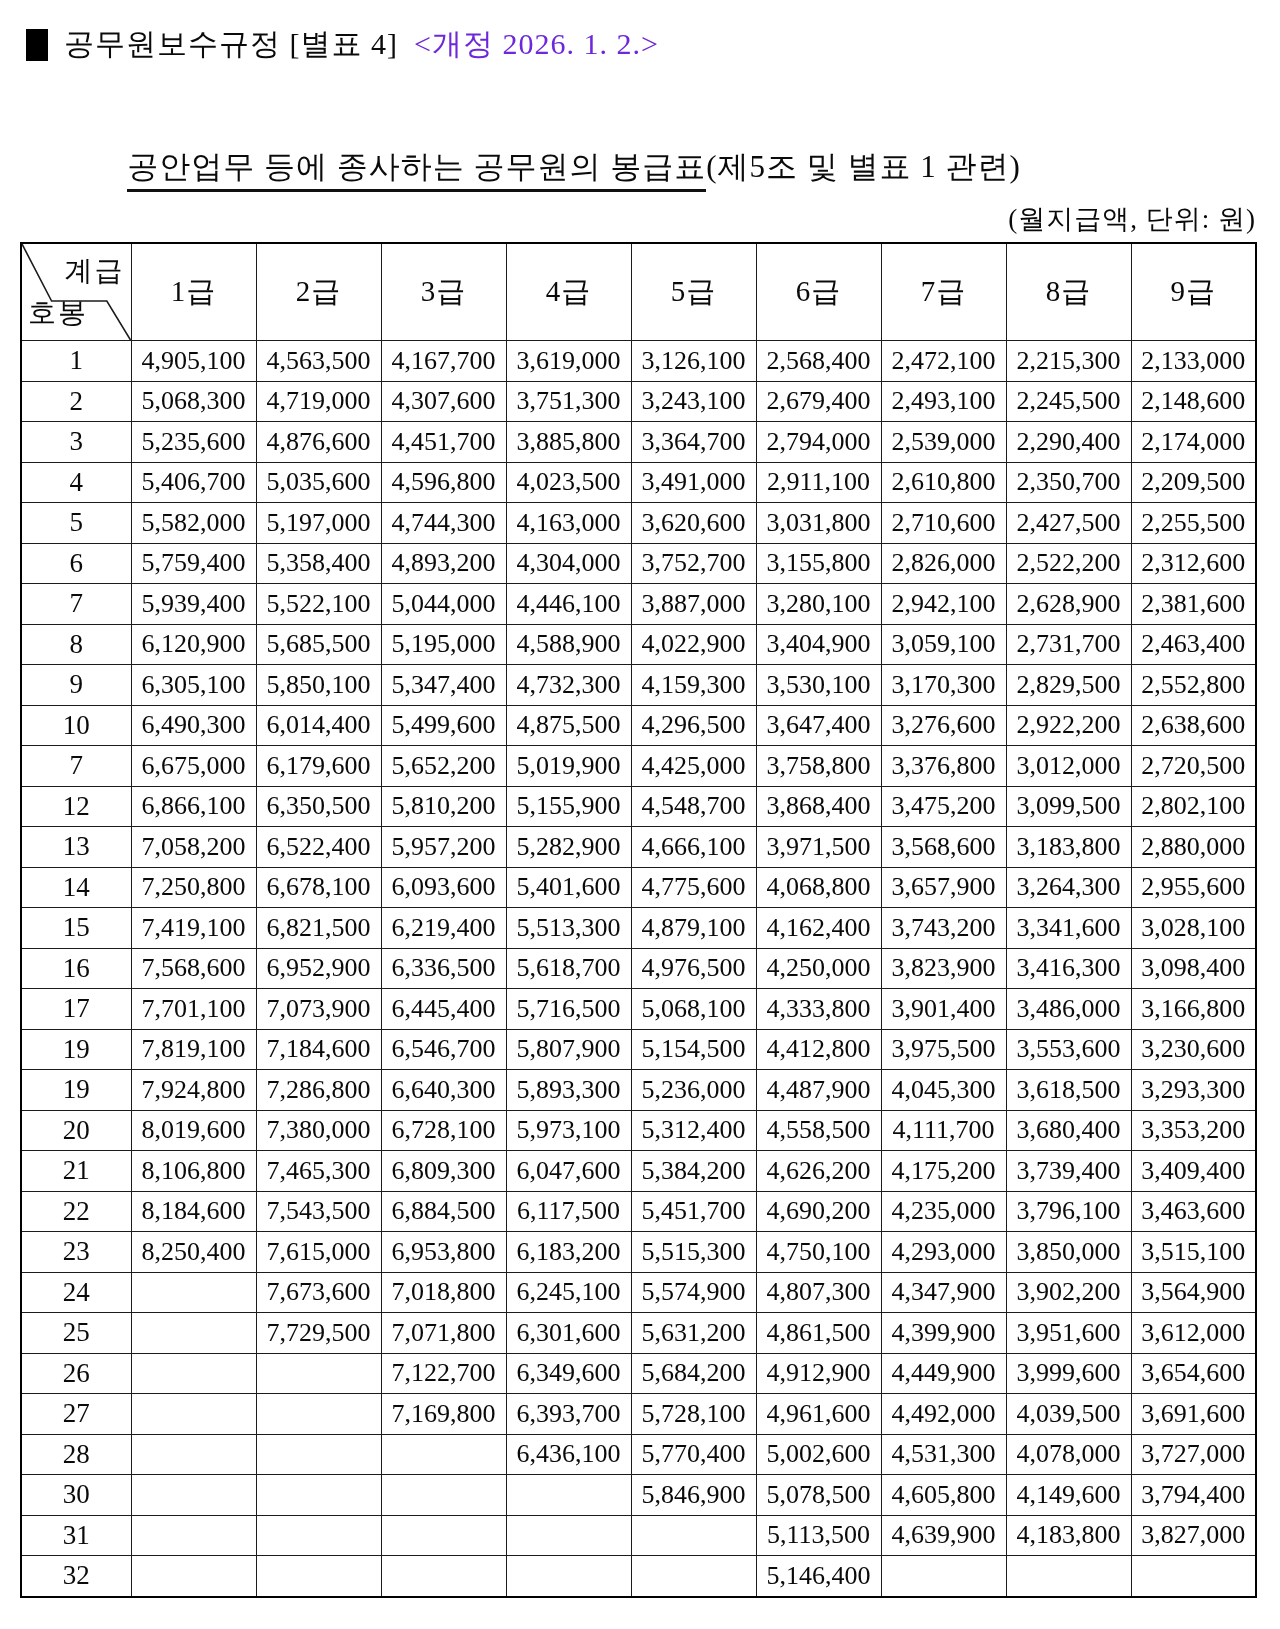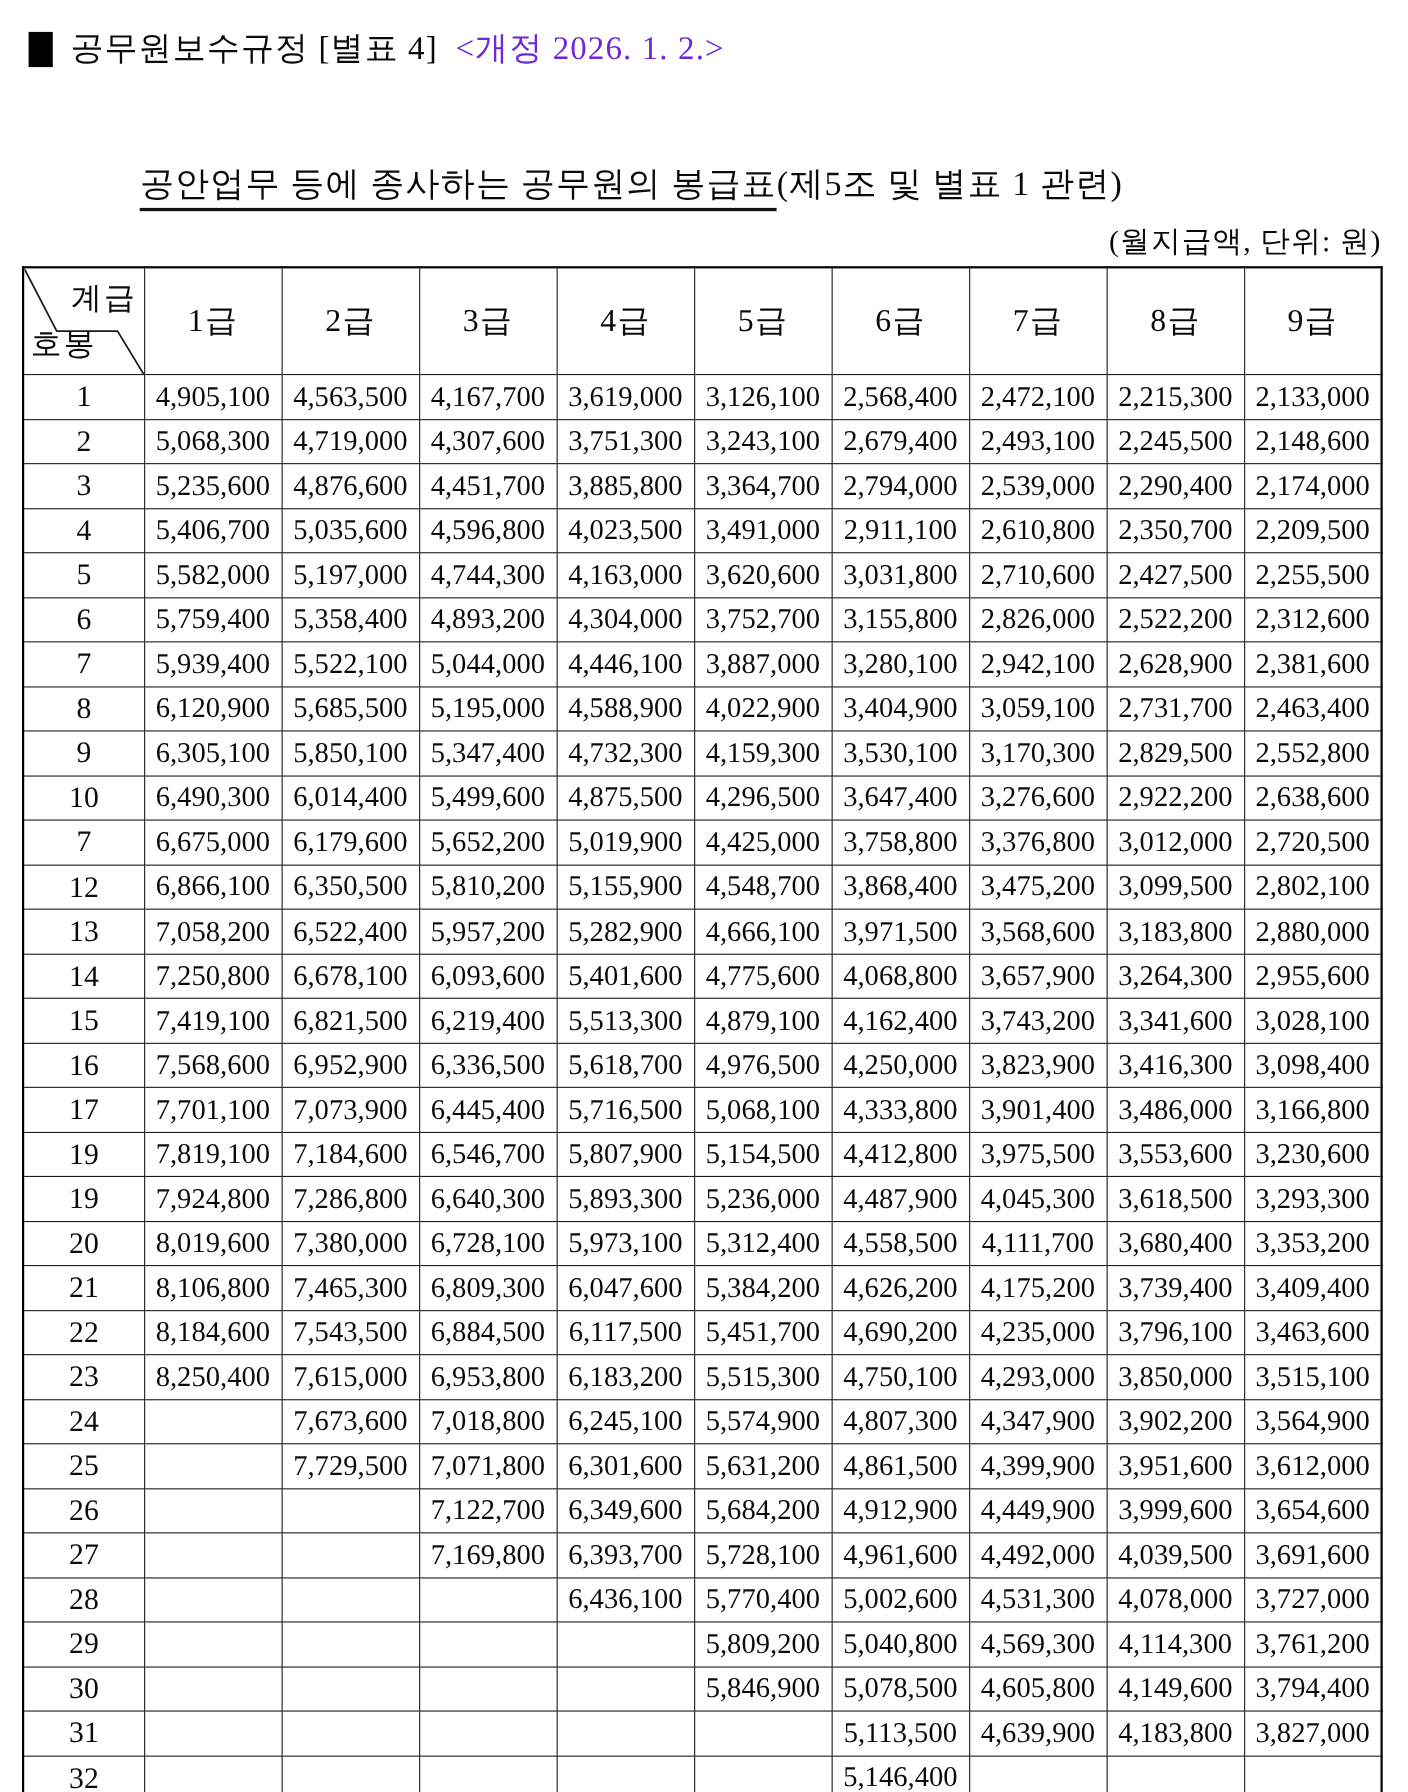--- a/index.html
+++ b/index.html
@@ -417,32 +417,20 @@
         <td></td>
         <td></td>
         <td>6,436,100</td>
         <td>5,770,400</td>
         <td>5,002,600</td>
         <td>4,531,300</td>
         <td>4,078,000</td>
         <td>3,727,000</td>
       </tr>
       <tr>
-        <td class="step">29</td>
-        <td></td>
-        <td></td>
-        <td></td>
-        <td></td>
-        <td>5,809,200</td>
-        <td>5,040,800</td>
-        <td>4,569,300</td>
-        <td>4,114,300</td>
-        <td>3,761,200</td>
-      </tr>
-      <tr>
         <td class="step">30</td>
         <td></td>
         <td></td>
         <td></td>
         <td></td>
         <td>5,846,900</td>
         <td>5,078,500</td>
         <td>4,605,800</td>
         <td>4,149,600</td>
         <td>3,794,400</td>

